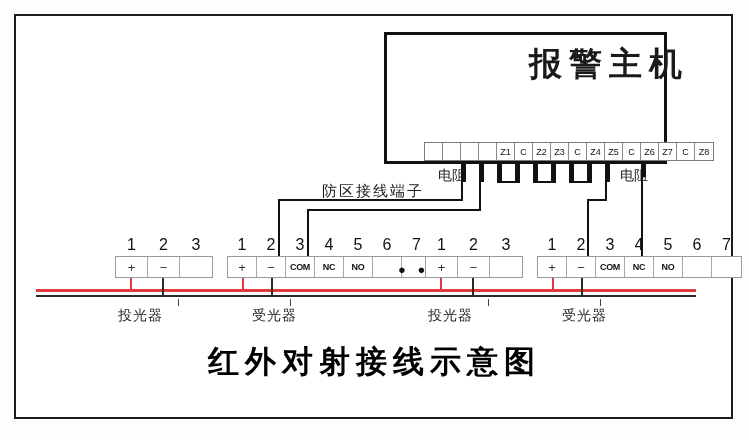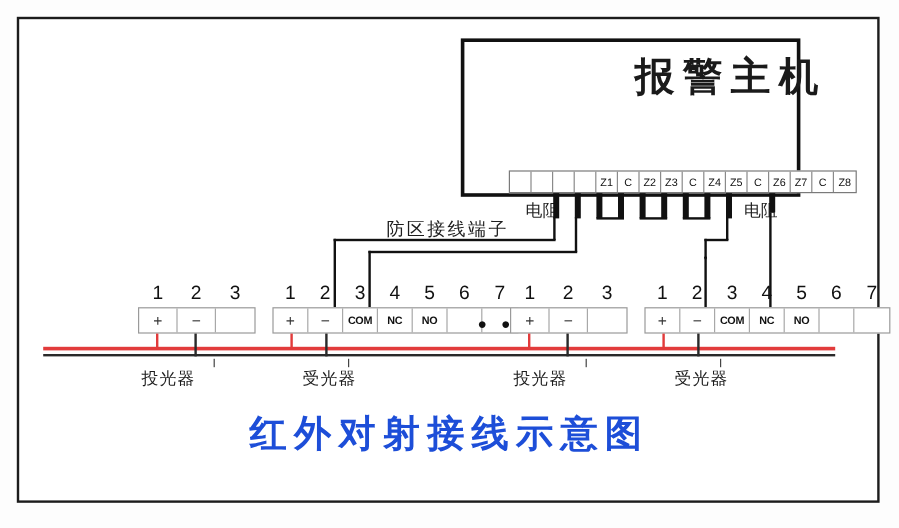--- a/index.html
+++ b/index.html
@@ -105,21 +105,21 @@
     position:absolute;top:307px;font-size:14px;color:#1d1d1d;
     letter-spacing:1px;white-space:nowrap;
     font-family:"DejaVu Sans","Liberation Sans",sans-serif;
   }
   .tick{position:absolute;width:1px;height:7px;background:#444;top:299px;}
 
   .dots{position:absolute;left:398px;top:262px;font-size:13px;color:#111;letter-spacing:4px;}
 
   .main-title{
     position:absolute;left:0;top:341px;width:749px;text-align:center;
-    font-size:31px;letter-spacing:6px;color:#1d4ed8;font-weight:700;
+    font-size:31px;letter-spacing:6px;color:#000000;font-weight:700;
     font-family:"DejaVu Sans","Liberation Sans",sans-serif;
   }
 </style>
 </head>
 <body>
 
 <div id="stage">
   <div class="frame"></div>
 
   <div class="host-box"></div>

